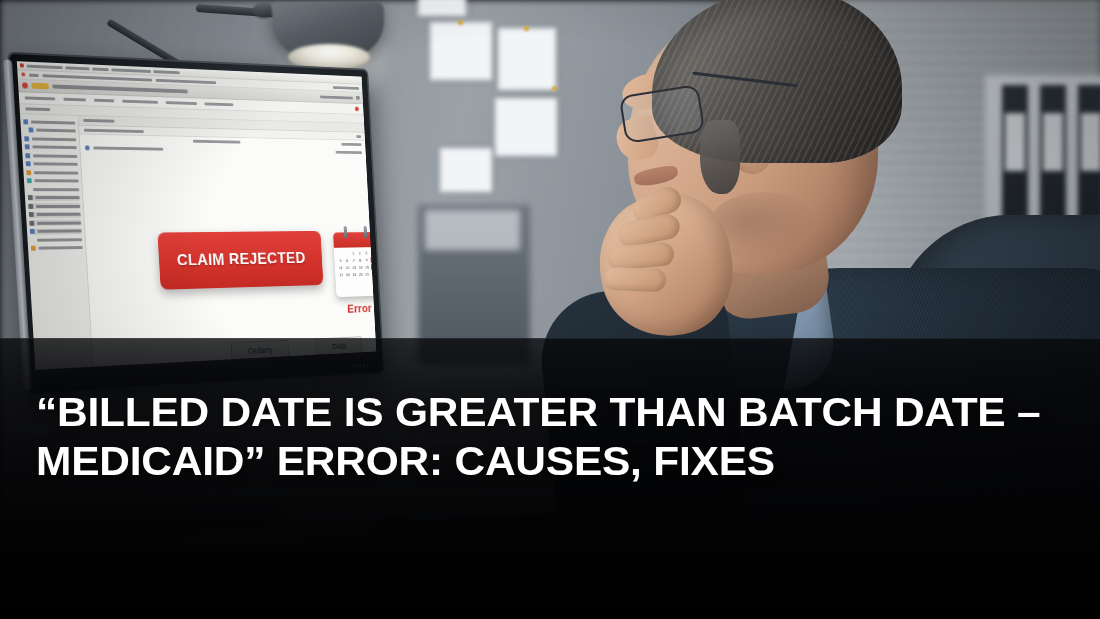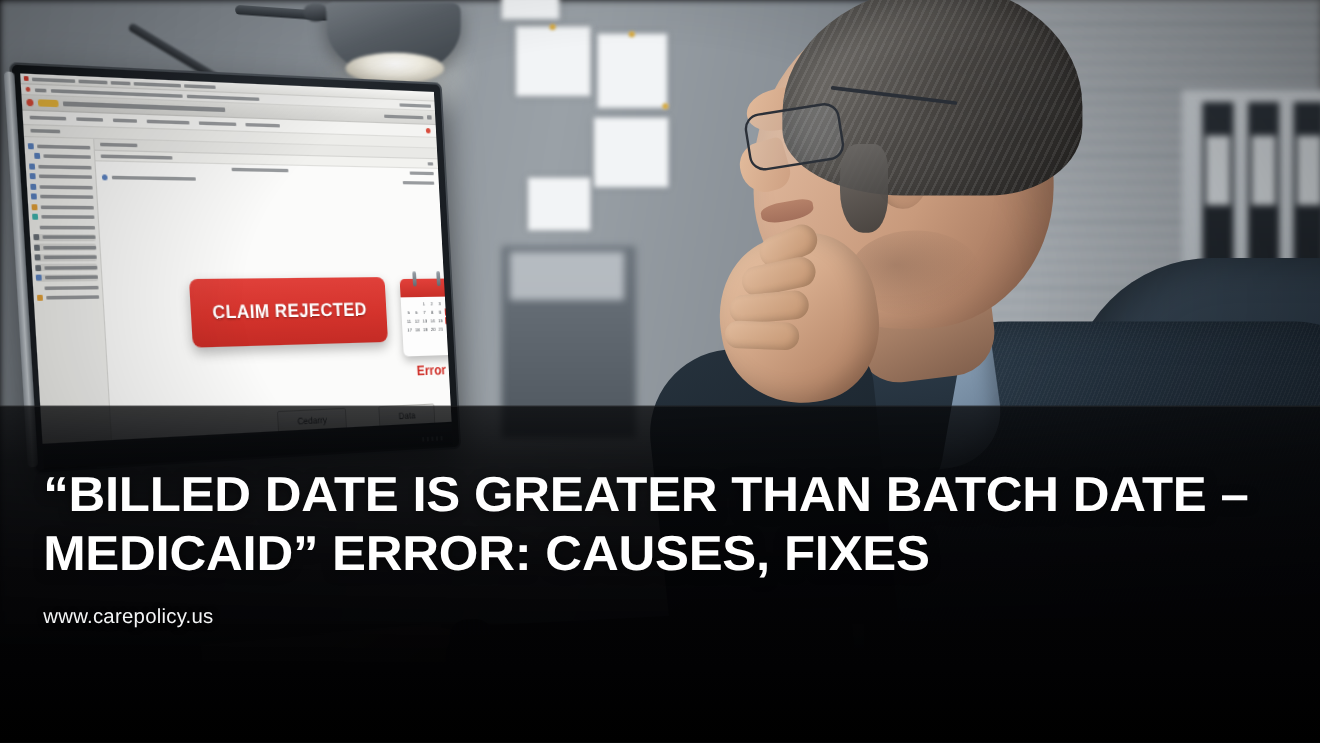--- a/index.html
+++ b/index.html
@@ -713,16 +713,15 @@
     </div>
 
     <div class="vignette"></div>
   </div>
 
   <div class="dark-band"></div>
   <div class="band-hairline"></div>
 
   <div class="textblock">
     <div class="headline">“BILLED DATE IS GREATER THAN BATCH DATE – MEDICAID” ERROR: CAUSES, FIXES</div>
-    <div class="site-url">www.carepolicy.us</div>
   </div>
 
 </div>
 
 </body></html>

